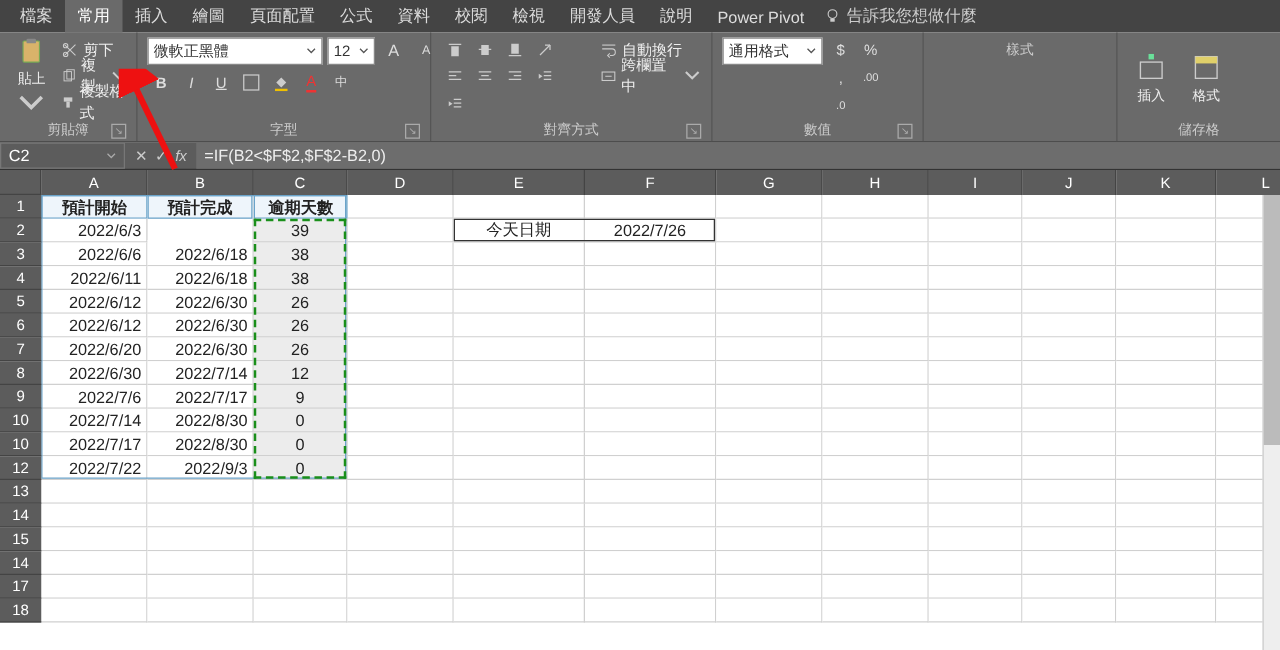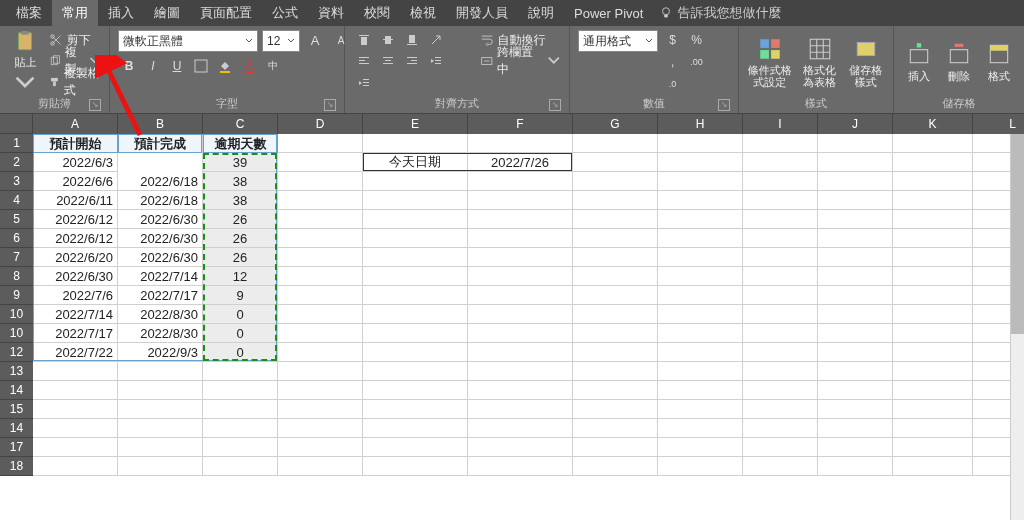--- a/index.html
+++ b/index.html
@@ -306,84 +306,67 @@
             </div>
         <div class="mini-btn">
               <span style="font-size:9px">.0</span>
             </div>
       </div>
     </div>
     <div class="group-label"><span>數值</span><span class="dialog">↘</span></div>
   </div>
 
   <div class="group" style="min-width:155px">
-    <div class="group-inner">
-      <div class="big-btn" style="width:52px">
-        <svg viewBox="0 0 24 24">
-              <rect x="3" y="3" width="8" height="8" fill="#6aa3e0"></rect>
-              <rect x="13" y="3" width="8" height="8" fill="#e07a6a"></rect>
-              <rect x="3" y="13" width="8" height="8" fill="#6ae09a"></rect>
-              <rect x="13" y="13" width="8" height="8" fill="#e0d06a"></rect>
-            </svg>
-        <span style="text-align:center;line-height:1.1">條件式格式設定</span>
-      </div>
-      <div class="big-btn" style="width:48px">
-        <svg viewBox="0 0 24 24">
-              <rect x="3" y="3" width="18" height="18" fill="none" stroke="#ccc"></rect>
-              <path d="M3 9h18M3 15h18M9 3v18M15 3v18" stroke="#ccc"></path>
-            </svg>
-        <span style="text-align:center;line-height:1.1">格式化為表格</span>
-      </div>
-      <div class="big-btn" style="width:44px">
-        <svg viewBox="0 0 24 24">
-              <rect x="4" y="6" width="16" height="12" fill="#e0d06a" stroke="#aaa"></rect>
-            </svg>
-        <span style="text-align:center;line-height:1.1">儲存格樣式</span>
-      </div>
-    </div>
     <div class="group-label"><span>樣式</span></div>
   </div>
 
   <div class="group" style="min-width:130px; border-right:none">
     <div class="group-inner">
       <div class="big-btn" style="width:38px">
         <svg viewBox="0 0 24 24">
               <rect x="4" y="8" width="16" height="12" fill="none" stroke="#ccc"></rect>
               <rect x="10" y="2" width="4" height="4" fill="#6ae09a"></rect>
             </svg>
         <span>插入</span>
       </div>
       <div class="big-btn" style="width:38px">
         <svg viewBox="0 0 24 24">
-              <rect x="4" y="8" width="16" height="12" fill="none" stroke="#ccc"></rect>
-              <path d="M8 4l8 0" stroke="#e07a6a" stroke-width="3"></path>
-            </svg>
-        <span>刪除</span>
-      </div>
-      <div class="big-btn" style="width:38px">
-        <svg viewBox="0 0 24 24">
               <rect x="4" y="4" width="16" height="16" fill="none" stroke="#ccc"></rect>
               <rect x="4" y="4" width="16" height="5" fill="#e0d06a"></rect>
             </svg>
         <span>格式</span>
       </div>
     </div>
     <div class="group-label"><span>儲存格</span></div>
   </div>
 </div>
 
 <svg class="arrow" width="60" height="85">
   <defs>
         <marker id="ah" markerWidth="8" markerHeight="8" refX="2" refY="4" orient="auto">
           <path d="M0 0L8 4L0 8z" fill="#e11"></path>
         </marker>
       </defs>
   <line x1="45" y1="80" x2="10" y2="8" stroke="#e11" stroke-width="5" marker-end="url(#ah)"></line>
 </svg>
 
+<div class="fbar">
+  <div class="namebox">
+    <span>C2</span>
+    <svg class="dd" viewBox="0 0 8 8">
+          <path d="M1 2l3 3 3-3" stroke="#aaa" fill="none"></path>
+        </svg>
+  </div>
+  <div class="fx-btns">
+    <span>✕</span>
+    <span>✓</span>
+    <span class="fx-label">fx</span>
+  </div>
+  <input class="formula-input" value="=IF(B2&lt;$F$2,$F$2-B2,0)" style="">
+</div>
 
 <div class="grid-area">
   <div class="corner"></div>
   <div class="col-headers" id="colh">
         <div class="col-h" style="width: 85px;">A</div>
         <div class="col-h" style="width: 85px;">B</div>
         <div class="col-h" style="width: 75px;">C</div>
         <div class="col-h" style="width: 85px;">D</div>
         <div class="col-h" style="width: 105px;">E</div>
         <div class="col-h" style="width: 105px;">F</div>

